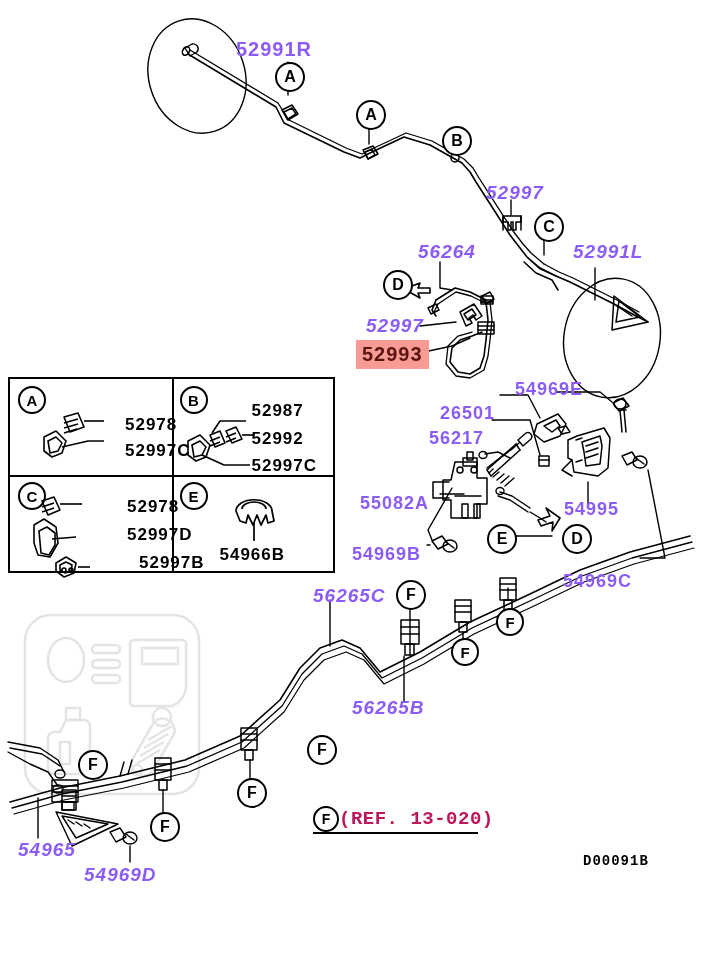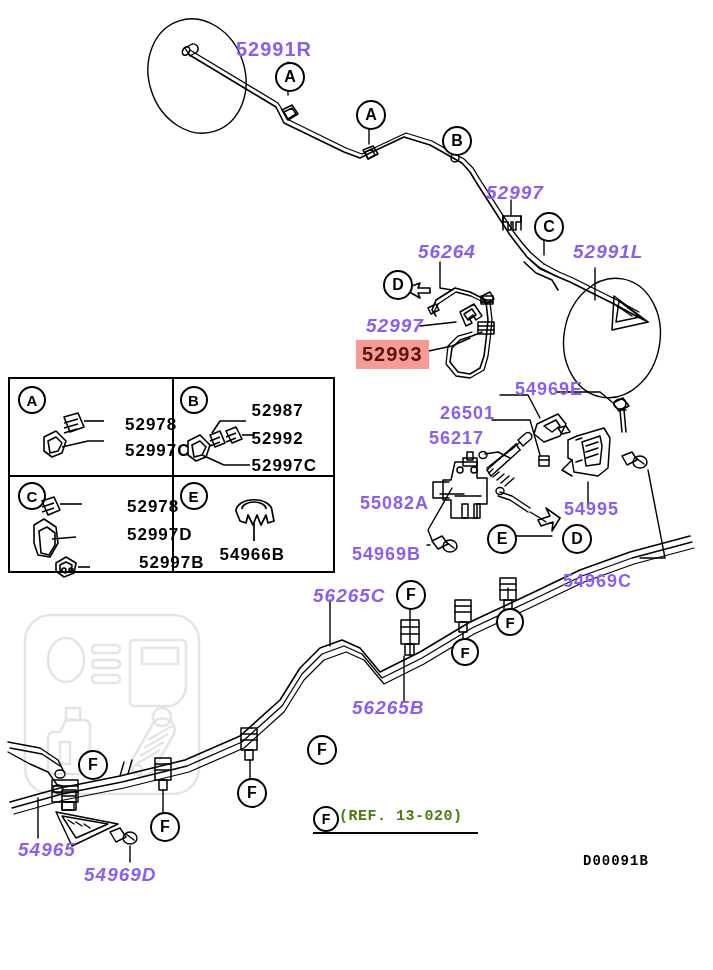--- a/index.html
+++ b/index.html
@@ -36,21 +36,21 @@
   .lg-cell{position:absolute;box-sizing:border-box;}
   .lg-cell .tag{position:absolute;left:8px;top:7px;}
   .lg-num{position:absolute;font-weight:bold;font-size:17px;letter-spacing:1px;
           color:#000;white-space:nowrap;}
   .vsep{position:absolute;left:50%;top:0;width:2px;height:100%;background:#000;}
   .hsep{position:absolute;left:0;top:50%;width:100%;height:2px;background:#000;}
 
   
   #refnote{position:absolute;left:313px;top:806px;}
   #refnote .txt{position:absolute;left:26px;top:2px;font-family:"Liberation Mono",monospace;
-                font-weight:bold;font-size:15px;letter-spacing:0.5px;color:#4d7c0f;white-space:nowrap;}
+                font-weight:bold;font-size:19px;letter-spacing:0.5px;color:#be185d;white-space:nowrap;}
   #refnote .ul{position:absolute;left:0;top:26px;width:165px;height:2px;background:#000;}
 
   
   #dwgcode{position:absolute;left:583px;top:853px;font-family:"Liberation Mono",monospace;
            font-weight:bold;font-size:14px;letter-spacing:1px;color:#000;}
 
   
   #wm-text{position:absolute;left:186px;top:612px;font-family:"Liberation Sans",sans-serif;
            font-weight:bold;font-size:150px;line-height:150px;letter-spacing:2px;
            color:transparent;-webkit-text-stroke:2px #dedede;pointer-events:none;}

